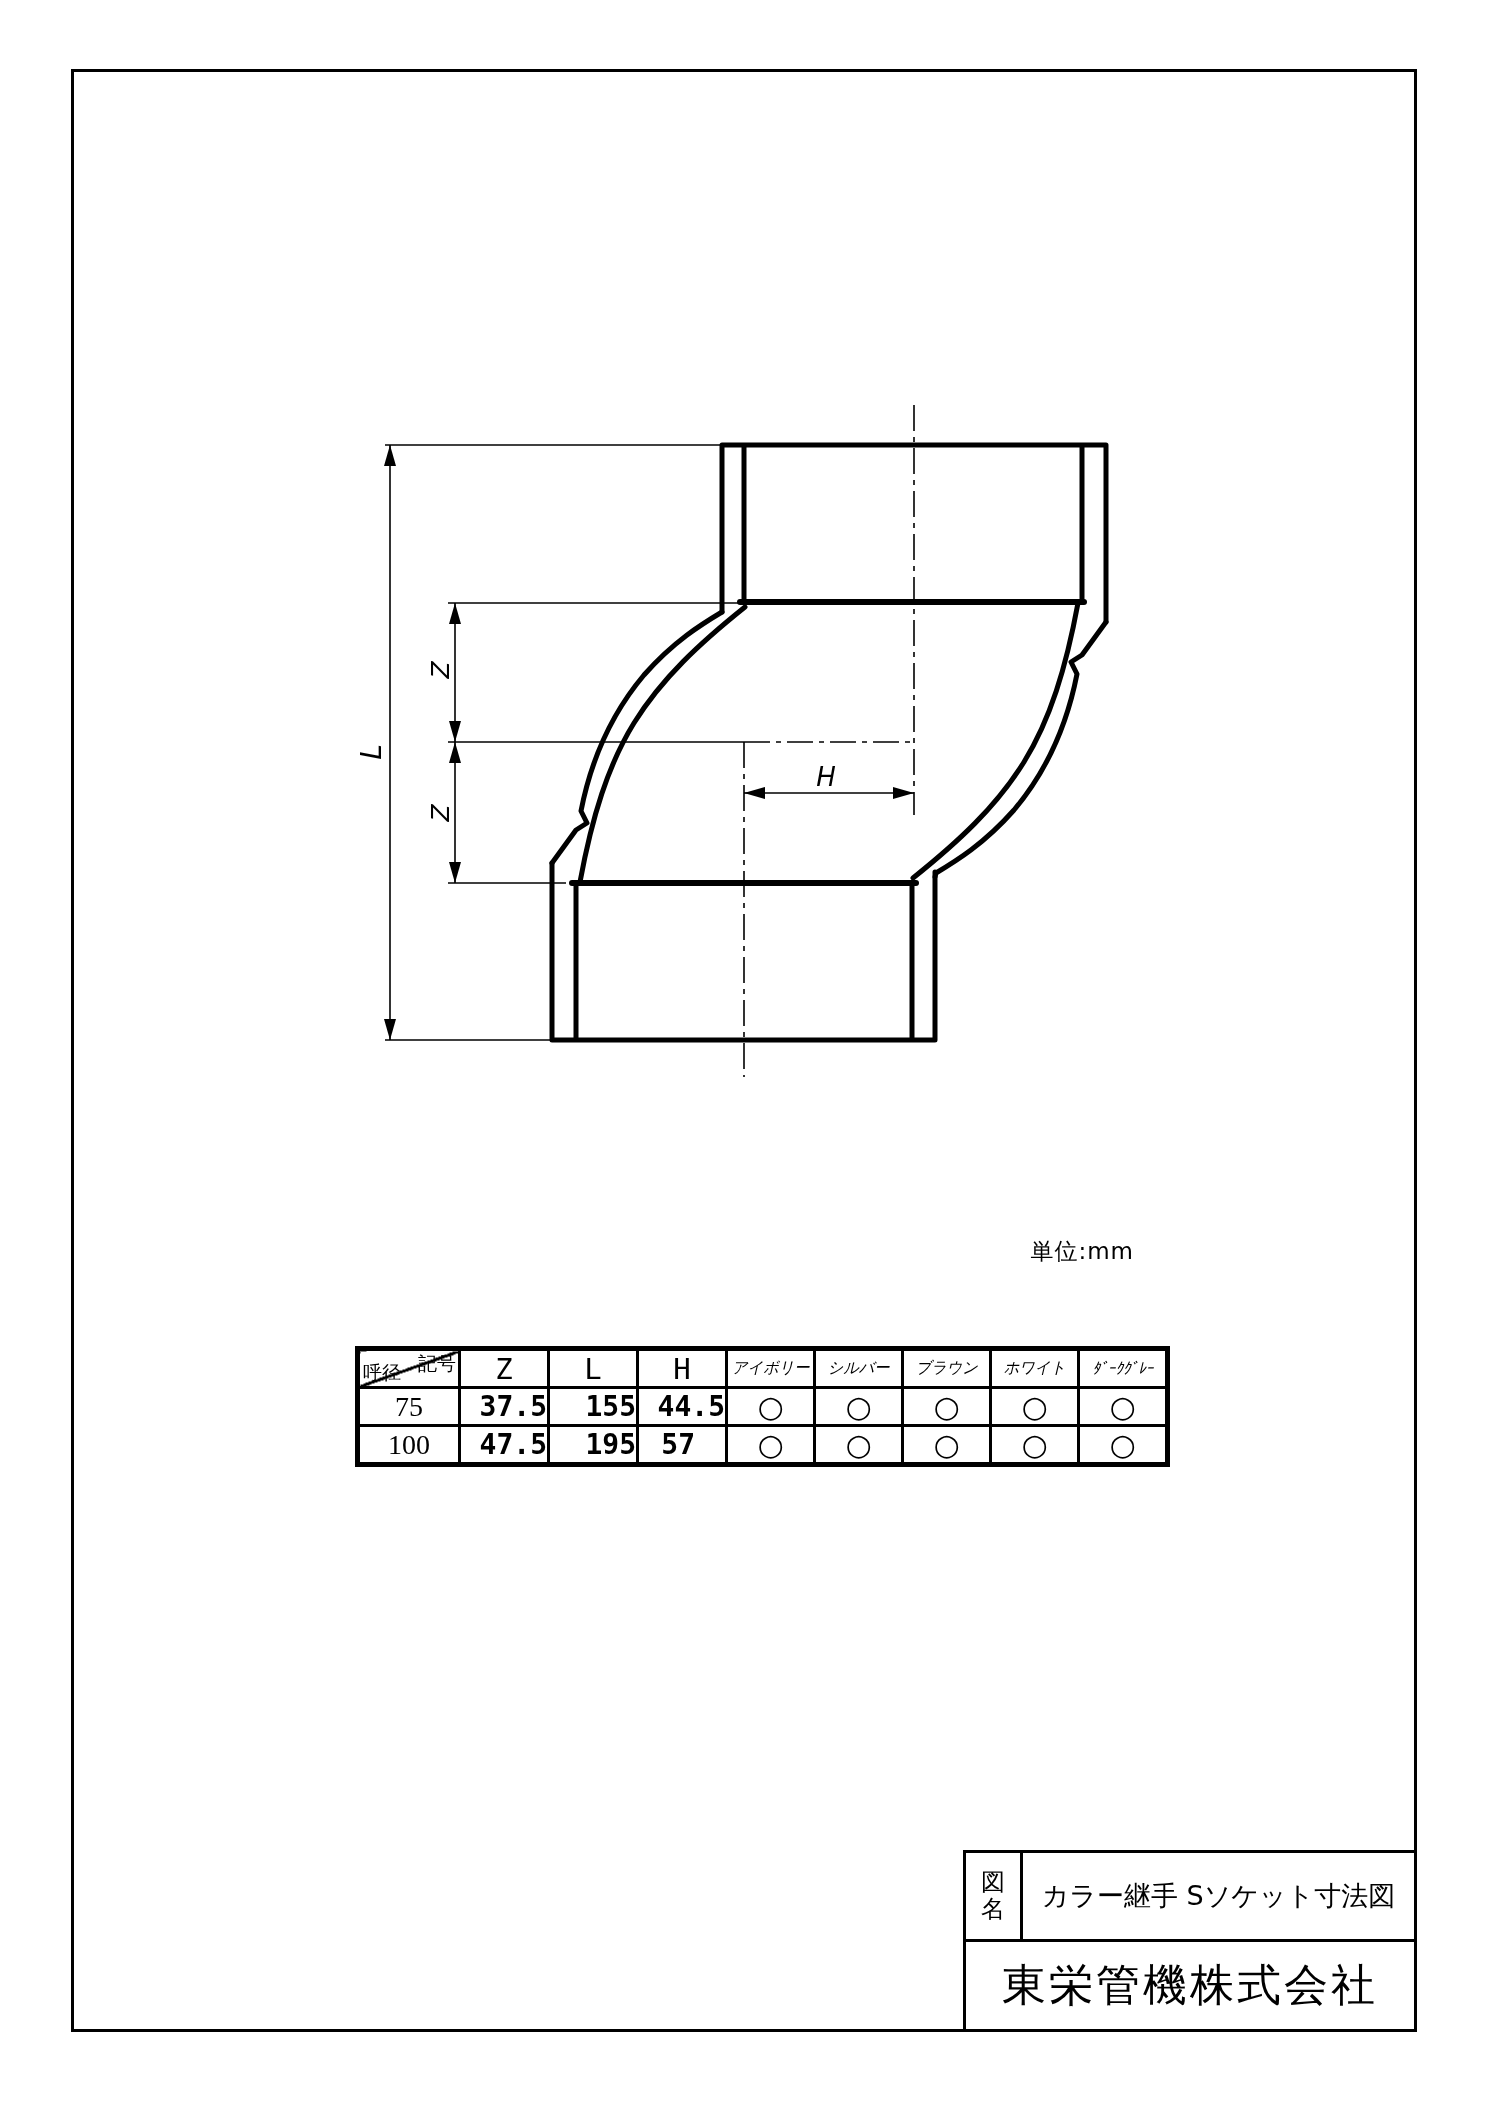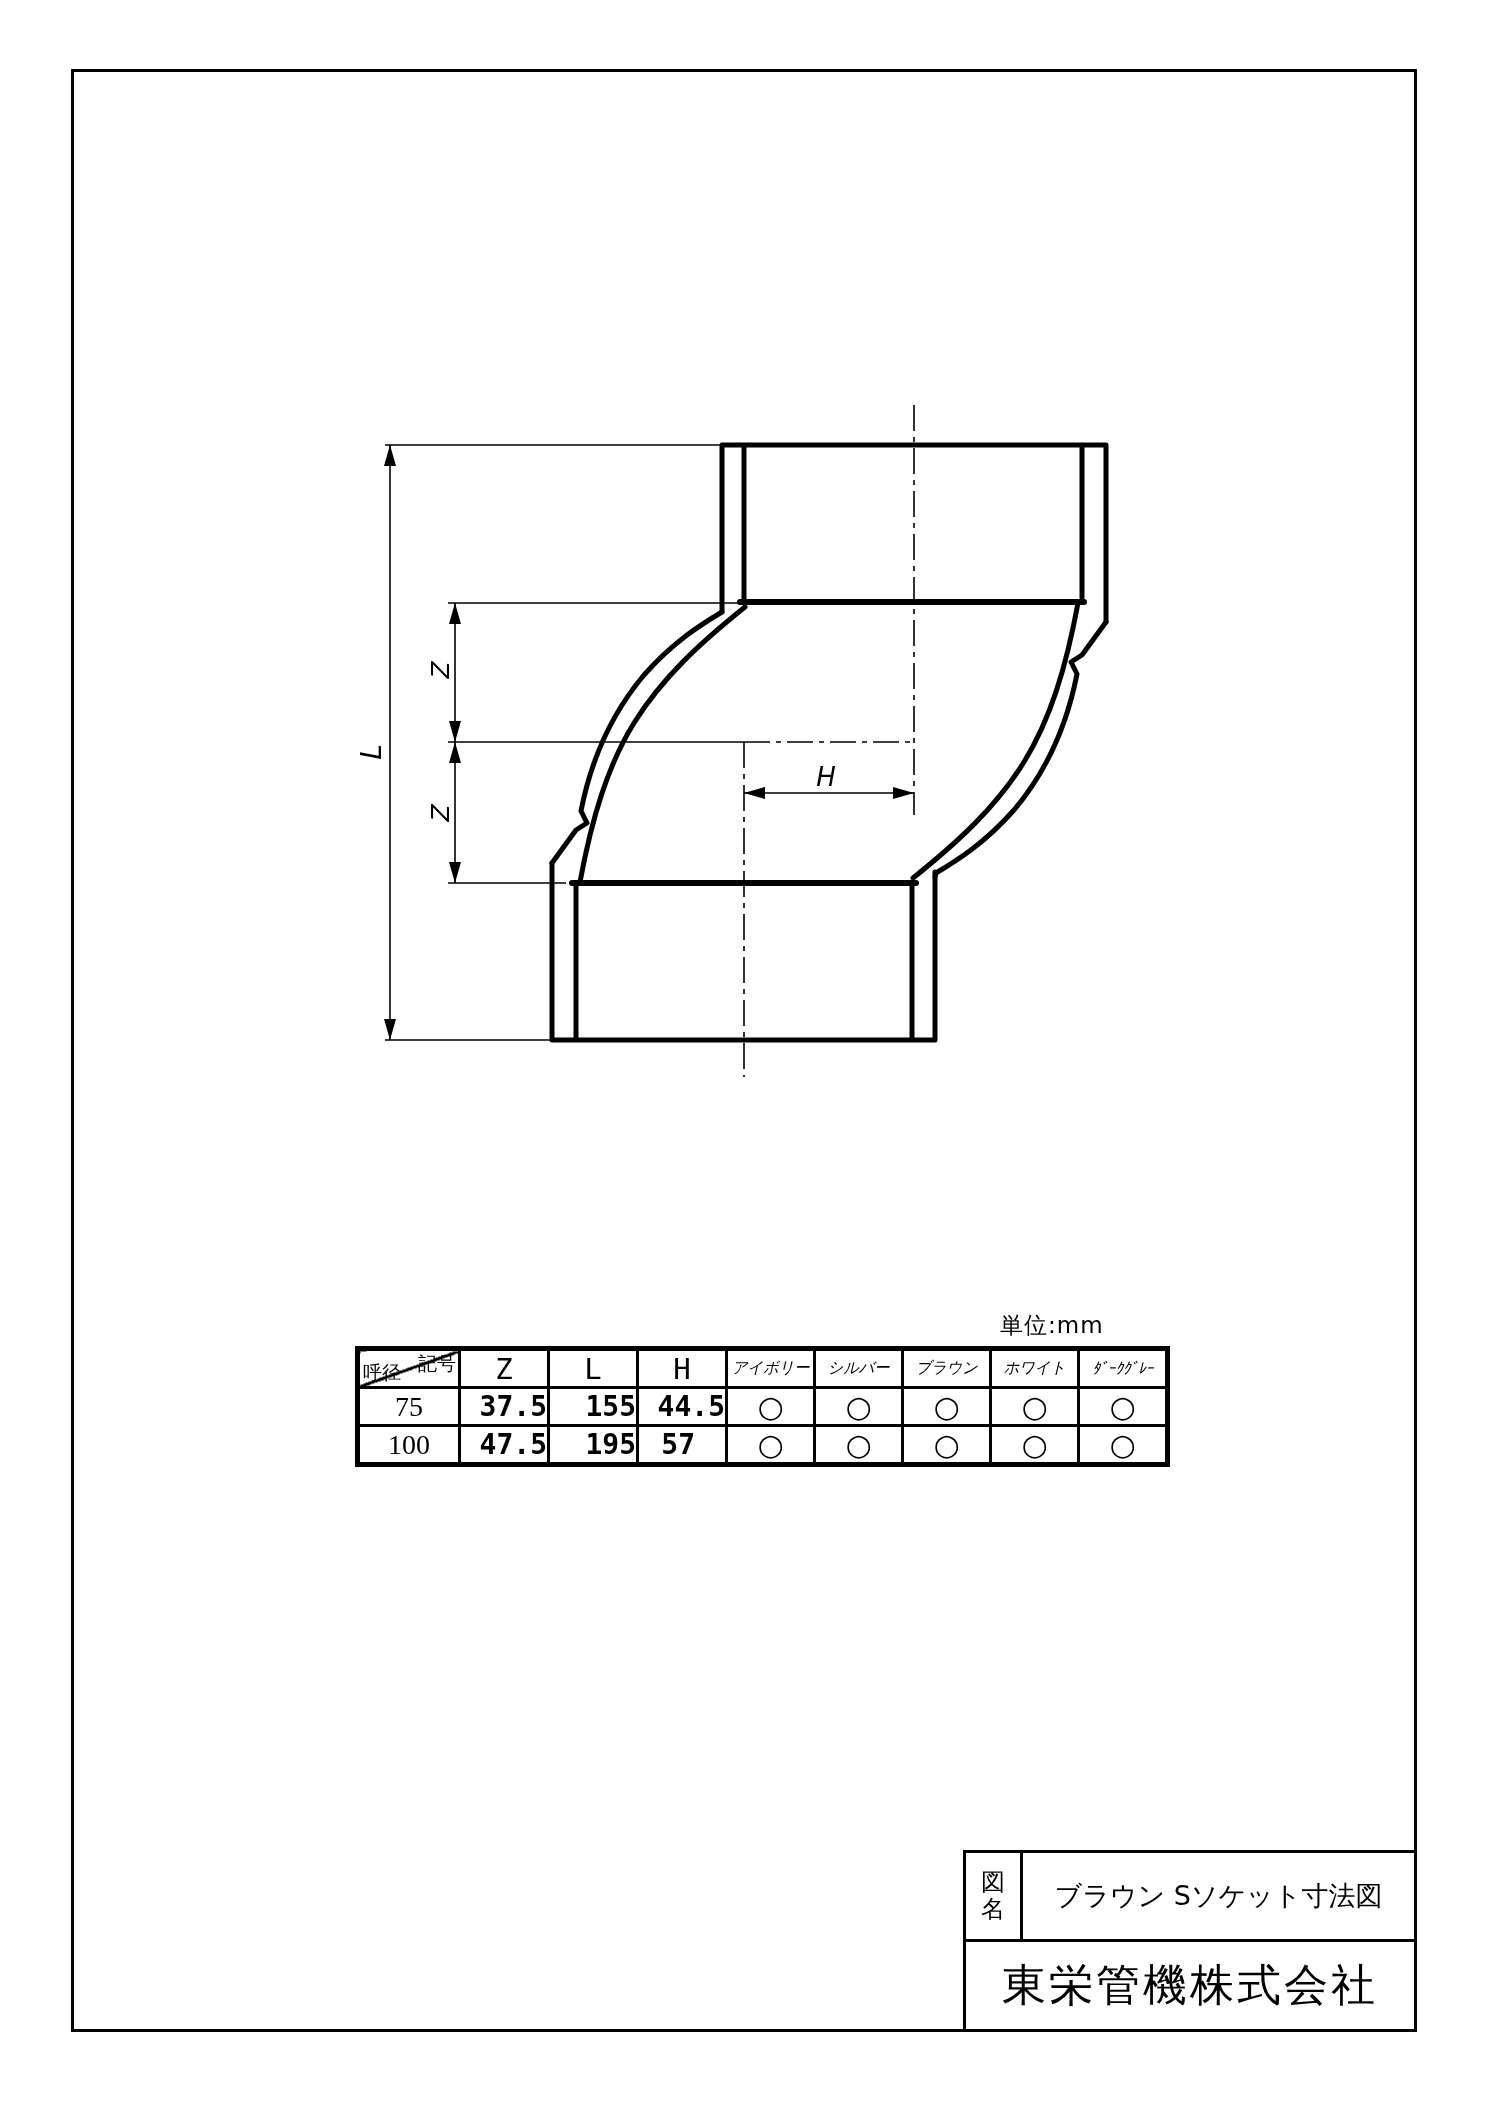--- a/index.html
+++ b/index.html
@@ -9,21 +9,21 @@
   }
   .frame {
     position:absolute; left:71px; top:69px; width:1346px; height:1963px;
     box-sizing:border-box; border:3px solid #000;
   }
   svg.drawing { position:absolute; left:0; top:0; }
   svg.drawing text { font-family:"DejaVu Sans", sans-serif; font-style:italic; fill:#000; }
 
   
   .unit {
-    position:absolute; left:1000px; top:1310px; width:134px; text-align:left;
+    position:absolute; left:1000px; top:1236px; width:134px; text-align:right;
     font-size:23px; letter-spacing:1px;
   }
 
   
   table.spec {
     position:absolute; left:355px; top:1346px; border-collapse:collapse;
     table-layout:fixed; border:5px solid #000;
   }
   table.spec td { border:3px solid #000; padding:0; height:35px; overflow:hidden; }
   table.spec tr { height:35px; }
@@ -167,18 +167,18 @@
   </tbody>
     </table>
 
 
   <div class="titleblock">
     <div class="tb-top">
       <div class="tb-zuimei">
         <span>図</span>
         <span>名</span>
       </div>
-      <div class="tb-title">ブラウン Sソケット寸法図</div>
+      <div class="tb-title">カラー継手 Sソケット寸法図</div>
     </div>
     <div class="tb-company">東栄管機株式会社</div>
   </div>
 
 </div>
 
 </body></html>

